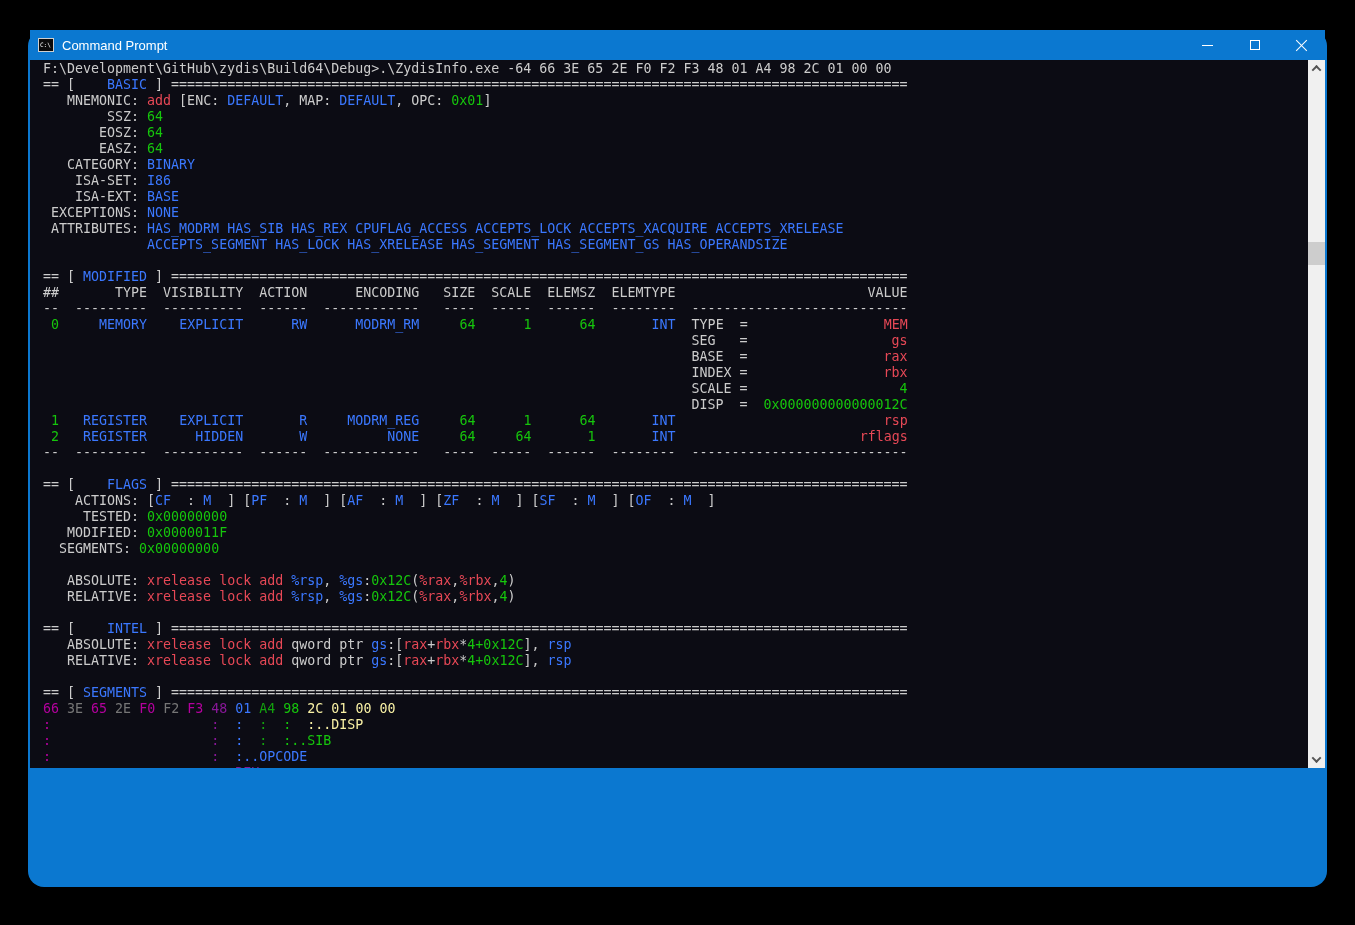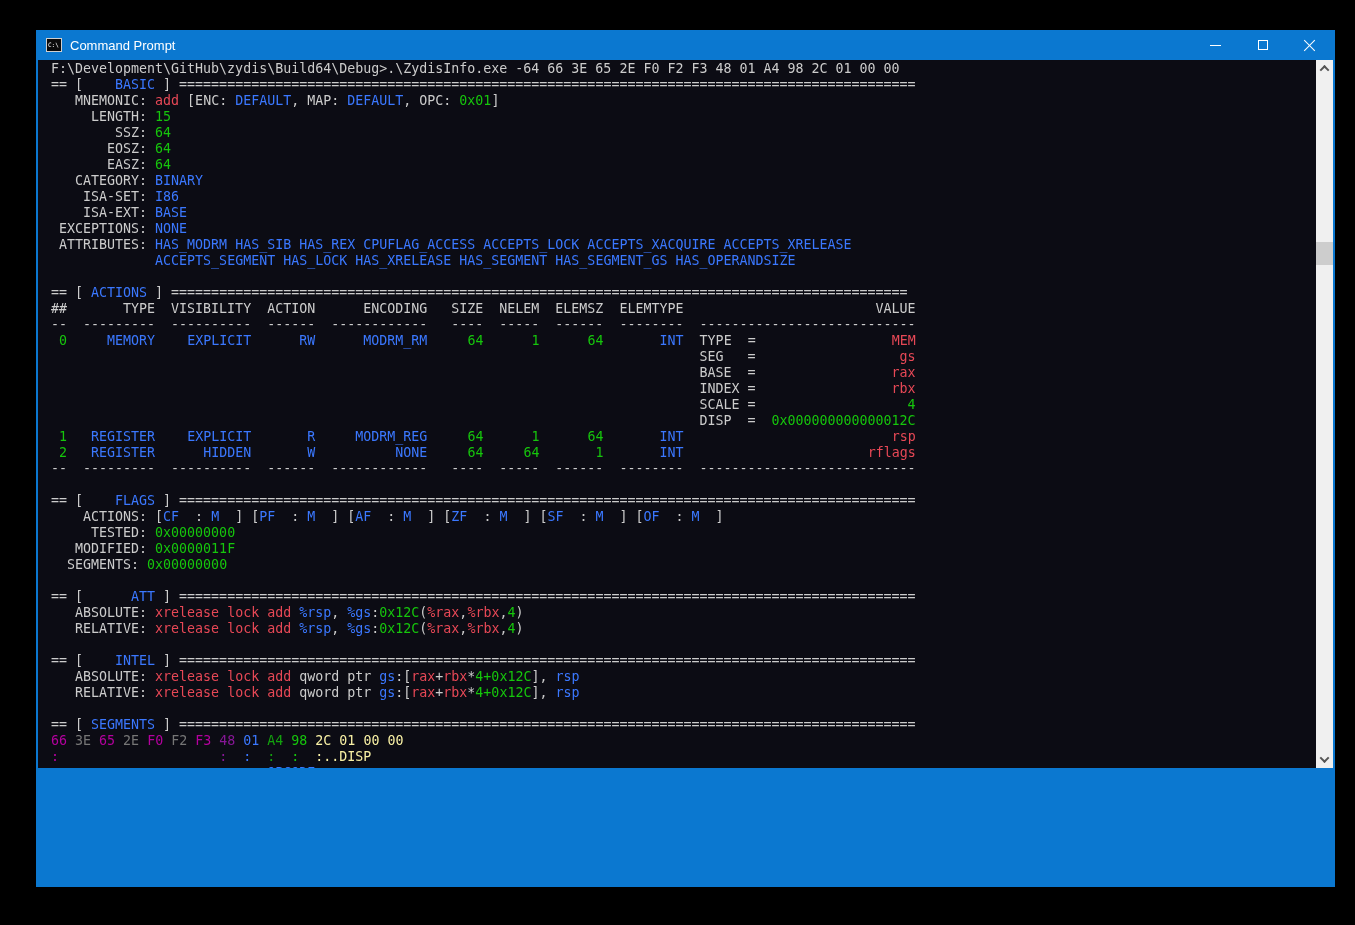--- a/index.html
+++ b/index.html
@@ -1,18 +1,18 @@
 <!DOCTYPE html>
 <html style="--c-accent: #0B78D0; --c-bg: #0C0C14; --c-fg: #CCCCCC; --c-red: #E74856; --c-green: #16C60C; --c-dgreen: #13A10E; --c-blue: #3B78FF; --c-magenta: #B4009E; --c-dmagenta: #881798; --c-yellow: #F9F1A5; --c-gray: #767676; --c-scroll_track: #F0F0F0; --c-scroll_thumb: #CDCDCD;"><head>
 <meta charset="utf-8">
 <style>
   html,body{margin:0;padding:0;background:#000;}
   body{width:1355px;height:925px;overflow:hidden;position:relative;font-family:"Liberation Sans",sans-serif;}
-  .window{position:absolute;left:36px;top:30px;width:1299px;height:857px;box-sizing:border-box;
-          background:var(--c-accent);padding:0 2px 2px 2px;}
+  .window{position:absolute;left:28px;top:30px;width:1299px;height:857px;box-sizing:border-box;
+          background:var(--c-accent);padding:0 2px 2px 2px;border-radius:16px;}
   .titlebar{height:30px;display:flex;align-items:center;background:var(--c-accent);}
   .cmd-icon{width:16px;height:14px;margin-left:8px;background:#0a0a0a;border:1px solid #cfcfcf;
             box-sizing:border-box;color:#fff;font-family:"DejaVu Sans Mono",monospace;
             font-size:6px;line-height:11px;padding-left:1px;overflow:hidden;}
   .title-text{color:#fff;font-size:13px;margin-left:8px;}
   .tb-btns{margin-left:auto;display:flex;height:100%;}
   .tb-btn{width:47px;height:100%;display:flex;align-items:center;justify-content:center;cursor:default;}
   .min-glyph{width:11px;height:1px;background:#fff;}
   .max-glyph{width:10px;height:10px;border:1px solid #fff;box-sizing:border-box;}
   .x-glyph{position:relative;width:13px;height:13px;}
@@ -50,61 +50,60 @@
       <div class="tb-btn">
           <span class="x-glyph"></span>
         </div>
     </div>
   </div>
   <div class="console">
     <div class="out">
         <div class="line"><span style="color: var(--c-fg);">F:\Development\GitHub\zydis\Build64\Debug&gt;.\ZydisInfo.exe -64 66 3E 65 2E F0 F2 F3 48 01 A4 98 2C 01 00 00</span></div>
         <div class="line"><span style="color: var(--c-fg);">== [ </span><span style="color: var(--c-blue);">   BASIC</span><span style="color: var(--c-fg);"> ] ============================================================================================</span></div>
         <div class="line"><span style="color: var(--c-fg);">   MNEMONIC: </span><span style="color: var(--c-red);">add</span><span style="color: var(--c-fg);"> [ENC: </span><span style="color: var(--c-blue);">DEFAULT</span><span style="color: var(--c-fg);">, MAP: </span><span style="color: var(--c-blue);">DEFAULT</span><span style="color: var(--c-fg);">, OPC: </span><span style="color: var(--c-green);">0x01</span><span style="color: var(--c-fg);">]</span></div>
-        <div class="line"><span style="color: var(--c-fg);">     LENGTH: </span><span style="color: var(--c-green);">15</span></div>
         <div class="line"><span style="color: var(--c-fg);">        SSZ: </span><span style="color: var(--c-green);">64</span></div>
         <div class="line"><span style="color: var(--c-fg);">       EOSZ: </span><span style="color: var(--c-green);">64</span></div>
         <div class="line"><span style="color: var(--c-fg);">       EASZ: </span><span style="color: var(--c-green);">64</span></div>
         <div class="line"><span style="color: var(--c-fg);">   CATEGORY: </span><span style="color: var(--c-blue);">BINARY</span></div>
         <div class="line"><span style="color: var(--c-fg);">    ISA-SET: </span><span style="color: var(--c-blue);">I86</span></div>
         <div class="line"><span style="color: var(--c-fg);">    ISA-EXT: </span><span style="color: var(--c-blue);">BASE</span></div>
         <div class="line"><span style="color: var(--c-fg);"> EXCEPTIONS: </span><span style="color: var(--c-blue);">NONE</span></div>
         <div class="line"><span style="color: var(--c-fg);"> ATTRIBUTES: </span><span style="color: var(--c-blue);">HAS_MODRM HAS_SIB HAS_REX CPUFLAG_ACCESS ACCEPTS_LOCK ACCEPTS_XACQUIRE ACCEPTS_XRELEASE</span></div>
         <div class="line">             <span style="color: var(--c-blue);">ACCEPTS_SEGMENT HAS_LOCK HAS_XRELEASE HAS_SEGMENT HAS_SEGMENT_GS HAS_OPERANDSIZE</span></div>
         <div class="line"></div>
-        <div class="line"><span style="color: var(--c-fg);">== [ </span><span style="color: var(--c-blue);">ACTIONS</span><span style="color: var(--c-fg);"> ] ============================================================================================</span></div>
-        <div class="line"><span style="color: var(--c-fg);">##       TYPE  VISIBILITY  ACTION      ENCODING   SIZE  NELEM  ELEMSZ  ELEMTYPE                        VALUE</span></div>
+        <div class="line"><span style="color: var(--c-fg);">== [ </span><span style="color: var(--c-blue);">MODIFIED</span><span style="color: var(--c-fg);"> ] ============================================================================================</span></div>
+        <div class="line"><span style="color: var(--c-fg);">##       TYPE  VISIBILITY  ACTION      ENCODING   SIZE  SCALE  ELEMSZ  ELEMTYPE                        VALUE</span></div>
         <div class="line"><span style="color: var(--c-fg);">--  ---------  ----------  ------  ------------   ----  -----  ------  --------  ---------------------------</span></div>
         <div class="line"> <span style="color: var(--c-green);">0</span>     <span style="color: var(--c-blue);">MEMORY</span>    <span style="color: var(--c-blue);">EXPLICIT</span>      <span style="color: var(--c-blue);">RW</span>      <span style="color: var(--c-blue);">MODRM_RM</span>     <span style="color: var(--c-green);">64</span>      <span style="color: var(--c-green);">1</span>      <span style="color: var(--c-green);">64</span>       <span style="color: var(--c-blue);">INT</span>  <span style="color: var(--c-fg);">TYPE  =</span>                 <span style="color: var(--c-red);">MEM</span></div>
         <div class="line">                                                                                 <span style="color: var(--c-fg);">SEG   =</span>                  <span style="color: var(--c-red);">gs</span></div>
         <div class="line">                                                                                 <span style="color: var(--c-fg);">BASE  =</span>                 <span style="color: var(--c-red);">rax</span></div>
         <div class="line">                                                                                 <span style="color: var(--c-fg);">INDEX =</span>                 <span style="color: var(--c-red);">rbx</span></div>
         <div class="line">                                                                                 <span style="color: var(--c-fg);">SCALE =</span>                   <span style="color: var(--c-green);">4</span></div>
         <div class="line">                                                                                 <span style="color: var(--c-fg);">DISP  =</span>  <span style="color: var(--c-green);">0x000000000000012C</span></div>
         <div class="line"> <span style="color: var(--c-green);">1</span>   <span style="color: var(--c-blue);">REGISTER</span>    <span style="color: var(--c-blue);">EXPLICIT</span>       <span style="color: var(--c-blue);">R</span>     <span style="color: var(--c-blue);">MODRM_REG</span>     <span style="color: var(--c-green);">64</span>      <span style="color: var(--c-green);">1</span>      <span style="color: var(--c-green);">64</span>       <span style="color: var(--c-blue);">INT</span>                          <span style="color: var(--c-red);">rsp</span></div>
         <div class="line"> <span style="color: var(--c-green);">2</span>   <span style="color: var(--c-blue);">REGISTER</span>      <span style="color: var(--c-blue);">HIDDEN</span>       <span style="color: var(--c-blue);">W</span>          <span style="color: var(--c-blue);">NONE</span>     <span style="color: var(--c-green);">64</span>     <span style="color: var(--c-green);">64</span>       <span style="color: var(--c-green);">1</span>       <span style="color: var(--c-blue);">INT</span>                       <span style="color: var(--c-red);">rflags</span></div>
         <div class="line"><span style="color: var(--c-fg);">--  ---------  ----------  ------  ------------   ----  -----  ------  --------  ---------------------------</span></div>
         <div class="line"></div>
         <div class="line"><span style="color: var(--c-fg);">== [ </span><span style="color: var(--c-blue);">   FLAGS</span><span style="color: var(--c-fg);"> ] ============================================================================================</span></div>
         <div class="line"><span style="color: var(--c-fg);">    ACTIONS: [</span><span style="color: var(--c-blue);">CF</span><span style="color: var(--c-fg);">  : </span><span style="color: var(--c-blue);">M</span><span style="color: var(--c-fg);">  ] [</span><span style="color: var(--c-blue);">PF</span><span style="color: var(--c-fg);">  : </span><span style="color: var(--c-blue);">M</span><span style="color: var(--c-fg);">  ] [</span><span style="color: var(--c-blue);">AF</span><span style="color: var(--c-fg);">  : </span><span style="color: var(--c-blue);">M</span><span style="color: var(--c-fg);">  ] [</span><span style="color: var(--c-blue);">ZF</span><span style="color: var(--c-fg);">  : </span><span style="color: var(--c-blue);">M</span><span style="color: var(--c-fg);">  ] [</span><span style="color: var(--c-blue);">SF</span><span style="color: var(--c-fg);">  : </span><span style="color: var(--c-blue);">M</span><span style="color: var(--c-fg);">  ] [</span><span style="color: var(--c-blue);">OF</span><span style="color: var(--c-fg);">  : </span><span style="color: var(--c-blue);">M</span><span style="color: var(--c-fg);">  ]</span></div>
         <div class="line"><span style="color: var(--c-fg);">     TESTED: </span><span style="color: var(--c-green);">0x00000000</span></div>
         <div class="line"><span style="color: var(--c-fg);">   MODIFIED: </span><span style="color: var(--c-green);">0x0000011F</span></div>
         <div class="line"><span style="color: var(--c-fg);">  SEGMENTS: </span><span style="color: var(--c-green);">0x00000000</span></div>
         <div class="line"></div>
-        <div class="line"><span style="color: var(--c-fg);">== [ </span><span style="color: var(--c-blue);">     ATT</span><span style="color: var(--c-fg);"> ] ============================================================================================</span></div>
         <div class="line"><span style="color: var(--c-fg);">   ABSOLUTE: </span><span style="color: var(--c-red);">xrelease lock add</span><span style="color: var(--c-fg);"> </span><span style="color: var(--c-blue);">%rsp</span><span style="color: var(--c-fg);">, </span><span style="color: var(--c-blue);">%gs</span><span style="color: var(--c-fg);">:</span><span style="color: var(--c-green);">0x12C</span><span style="color: var(--c-fg);">(</span><span style="color: var(--c-red);">%rax</span><span style="color: var(--c-fg);">,</span><span style="color: var(--c-red);">%rbx</span><span style="color: var(--c-fg);">,</span><span style="color: var(--c-green);">4</span><span style="color: var(--c-fg);">)</span></div>
         <div class="line"><span style="color: var(--c-fg);">   RELATIVE: </span><span style="color: var(--c-red);">xrelease lock add</span><span style="color: var(--c-fg);"> </span><span style="color: var(--c-blue);">%rsp</span><span style="color: var(--c-fg);">, </span><span style="color: var(--c-blue);">%gs</span><span style="color: var(--c-fg);">:</span><span style="color: var(--c-green);">0x12C</span><span style="color: var(--c-fg);">(</span><span style="color: var(--c-red);">%rax</span><span style="color: var(--c-fg);">,</span><span style="color: var(--c-red);">%rbx</span><span style="color: var(--c-fg);">,</span><span style="color: var(--c-green);">4</span><span style="color: var(--c-fg);">)</span></div>
         <div class="line"></div>
         <div class="line"><span style="color: var(--c-fg);">== [ </span><span style="color: var(--c-blue); text-align: right;">   INTEL</span><span style="color: var(--c-fg);"> ] ============================================================================================</span></div>
         <div class="line"><span style="color: var(--c-fg);">   ABSOLUTE: </span><span style="color: var(--c-red);">xrelease lock add</span><span style="color: var(--c-fg);"> qword ptr </span><span style="color: var(--c-blue);">gs</span><span style="color: var(--c-fg);">:[</span><span style="color: var(--c-red);">rax</span><span style="color: var(--c-fg);">+</span><span style="color: var(--c-red);">rbx</span><span style="color: var(--c-fg);">*</span><span style="color: var(--c-green);">4+0x12C</span><span style="color: var(--c-fg);">], </span><span style="color: var(--c-blue);">rsp</span></div>
         <div class="line"><span style="color: var(--c-fg);">   RELATIVE: </span><span style="color: var(--c-red);">xrelease lock add</span><span style="color: var(--c-fg);"> qword ptr </span><span style="color: var(--c-blue);">gs</span><span style="color: var(--c-fg);">:[</span><span style="color: var(--c-red);">rax</span><span style="color: var(--c-fg);">+</span><span style="color: var(--c-red);">rbx</span><span style="color: var(--c-fg);">*</span><span style="color: var(--c-green);">4+0x12C</span><span style="color: var(--c-fg);">], </span><span style="color: var(--c-blue);">rsp</span></div>
         <div class="line"></div>
         <div class="line"><span style="color: var(--c-fg);">== [ </span><span style="color: var(--c-blue);">SEGMENTS</span><span style="color: var(--c-fg);"> ] ============================================================================================</span></div>
         <div class="line"><span style="color: var(--c-magenta);">66</span> <span style="color: var(--c-gray);">3E</span> <span style="color: var(--c-magenta);">65</span> <span style="color: var(--c-gray);">2E</span> <span style="color: var(--c-magenta);">F0</span> <span style="color: var(--c-gray);">F2</span> <span style="color: var(--c-magenta);">F3</span> <span style="color: var(--c-dmagenta);">48</span> <span style="color: var(--c-blue);">01</span> <span style="color: var(--c-dgreen);">A4</span> <span style="color: var(--c-green);">98</span> <span style="color: var(--c-yellow);">2C 01 00 00</span></div>
         <div class="line"><span style="color: var(--c-magenta);">:</span>                    <span style="color: var(--c-dmagenta);">:</span>  <span style="color: var(--c-blue);">:</span>  <span style="color: var(--c-dgreen);">:</span>  <span style="color: var(--c-green);">:</span>  <span style="color: var(--c-yellow);">:..DISP</span></div>
+        <div class="line"><span style="color: var(--c-magenta);">:</span>                    <span style="color: var(--c-dmagenta);">:</span>  <span style="color: var(--c-blue);">:</span>  <span style="color: var(--c-dgreen);">:</span>  <span style="color: var(--c-green);">:..SIB</span></div>
         <div class="line"><span style="color: var(--c-magenta);">:</span>                    <span style="color: var(--c-dmagenta);">:</span>  <span style="color: var(--c-blue);">:..OPCODE</span></div>
         <div class="line"><span style="color: var(--c-magenta);">:</span>                    <span style="color: var(--c-dmagenta);">:..REX</span></div>
         <div class="line"><span style="color: var(--c-magenta);">:..PREFIXES</span></div>
         <div class="line"></div>
         <div class="line"><span style="color: var(--c-fg);">F:\Development\GitHub\zydis\Build64\Debug&gt;</span><span class="cursor">&nbsp;</span></div>
       </div>
     <div class="scrollbar">
       <div class="sb-btn">
           <span class="chev chev-up"></span>
         </div>

